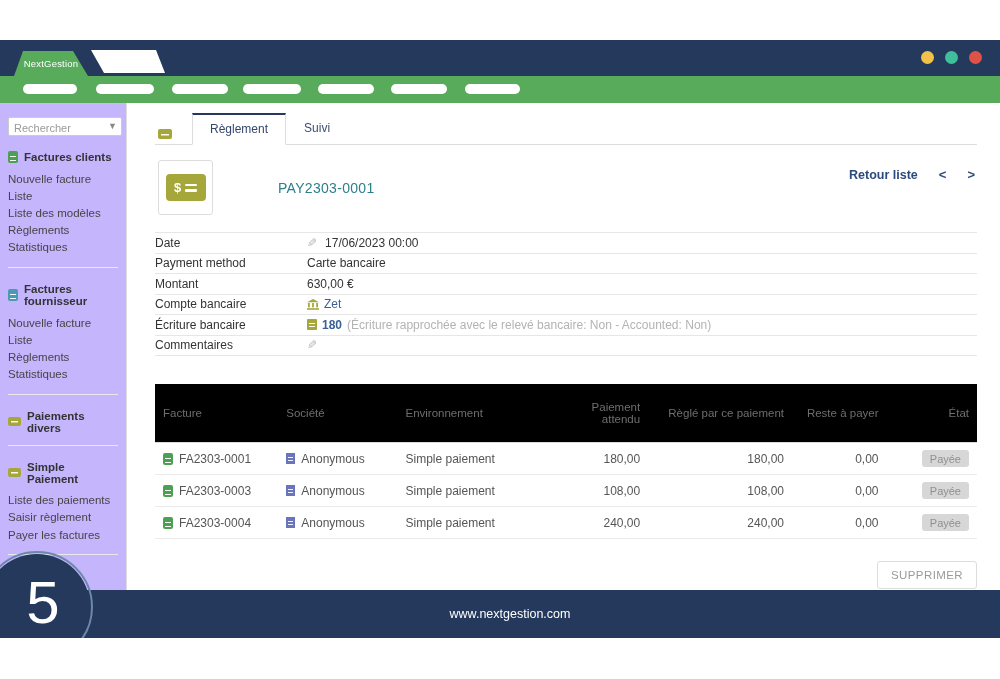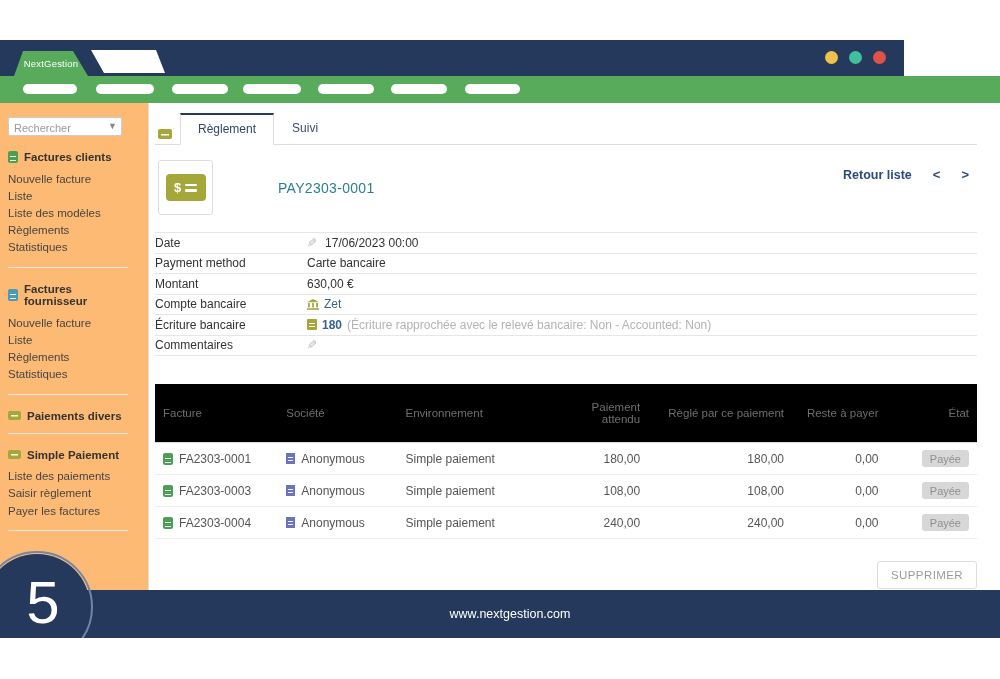--- a/index.html
+++ b/index.html
@@ -1,36 +1,36 @@
 <!DOCTYPE html>
 <html><head>
 <meta charset="utf-8">
 <style>
   * { margin:0; padding:0; box-sizing:border-box; }
   html,body { background:#ffffff; }
   body { font-family:"Liberation Sans", sans-serif; }
   .screen { position:relative; width:1000px; height:679px; background:#fff; overflow:hidden; }
 
   
-  .topbar { position:absolute; left:0; top:40px; width:904px; height:36px; background:#24395b; }
+  .topbar { position:absolute; left:0; top:40px; width:1000px; height:36px; background:#24395b; }
   .brand-tab { position:absolute; left:14px; bottom:0; width:74px; height:25px; background:#57ab5b;
     clip-path:polygon(9px 0, calc(100% - 15px) 0, 100% 100%, 0 100%);
     display:flex; align-items:center; justify-content:center; }
   .brand-tab span { color:#fff; font-size:9.5px; letter-spacing:.2px; }
   .ghost-tab { position:absolute; left:86px; bottom:3px; width:80px; height:23px; background:#fff;
     clip-path:polygon(5px 0, 70px 0, 79px 100%, 18px 100%); }
   .dots { position:absolute; right:18px; top:11px; display:flex; gap:11px; }
   .dot { width:13px; height:13px; border-radius:50%; }
 
   .navbar { position:absolute; left:0; top:76px; width:1000px; height:27px; background:#57ab5b; }
   .pill { position:absolute; top:8px; height:10px; background:#fff; border-radius:5px; }
 
   
-  .sidebar { position:absolute; left:0; top:103px; width:149px; height:487px; background:#fdba74;
-    border-right:1px solid #ddd; padding:14px 20px 0 8px; }
+  .sidebar { position:absolute; left:0; top:103px; width:127px; height:487px; background:#c4b5fd;
+    border-right:1px solid #ddd; padding:14px 8px 0 8px; }
   .search-box { position:relative; width:114px; height:19px; border:1px solid #ccc; border-radius:2px; background:#fff; }
   .search-box input { width:100%; height:100%; border:none; outline:none; font-size:11px; color:#555;
     padding:0 14px 0 5px; font-family:"Liberation Sans", sans-serif; background:transparent; }
   .search-box input::placeholder { color:#9a9a9a; }
   .search-caret { position:absolute; right:4px; top:3px; font-size:9px; color:#888; }
 
   .side-header { display:flex; align-items:center; font-size:11.5px; font-weight:bold; color:#333;
     margin:15px 0 7px 0; cursor:default; }
   .side-item { font-size:11.5px; color:#454545; padding:2.6px 0; cursor:default; }
   .side-hr { border-top:1px solid #e9e9e9; margin:11px 0 0 0; }
@@ -45,33 +45,33 @@
     background-image:linear-gradient(rgba(255,255,255,.95), rgba(255,255,255,.95));
     background-size:7px 1.5px; background-position:3px 4px; background-repeat:no-repeat; }
 
   
   .main { position:absolute; left:155px; top:103px; width:822px; }
 
   .tabrow { position:relative; height:42px; border-bottom:1px solid #ddd; }
   .tab-money { position:absolute; left:3px; top:26px; width:14px; height:10px; border-radius:2px; background:#a6a73b;
     background-image:linear-gradient(rgba(255,255,255,.95), rgba(255,255,255,.95));
     background-size:8px 1.5px; background-position:3px 4.5px; background-repeat:no-repeat; }
-  .tabs { position:absolute; left:25px; bottom:-1px; display:flex;justify-content:center; }
+  .tabs { position:absolute; left:37px; bottom:-1px; display:flex;justify-content:center; }
   .tab { font-size:12px; color:#3c4d6e; padding:7px 17px 8px 17px; border:1px solid transparent; cursor:default; }
   .tab.active { background:#fff; border-color:#ddd; border-top:2px solid #24395b; border-bottom-color:#fff; color:#34466b; }
 
   .headrow { position:relative; margin-top:15px; height:55px; }
   .pay-card { position:absolute; left:3px; top:0; width:55px; height:55px; border:1px solid #ddd; border-radius:3px;
     background:#fff; display:flex; align-items:center; justify-content:center; }
   .money-big { width:40px; height:27px; background:#a6a73b; border-radius:4px;
     display:flex; align-items:center; justify-content:center; gap:4px; }
   .money-big .ds { color:#fff; font-weight:bold; font-size:13px; }
   .money-big .dashes i { display:block; width:12px; height:2.5px; background:#fff; border-radius:1px; margin:3px 0; }
   .pay-title { position:absolute; left:123px; top:20px; font-size:14px; font-weight:normal; color:#2e7f8a; letter-spacing:.3px; }
-  .backnav { position:absolute; right:8px; top:7px; display:flex; align-items:flex-end; color:#2c4a7c; }
+  .backnav { position:absolute; right:2px; top:7px; display:flex; align-items:flex-end; color:#2c4a7c; }
   .back-link { font-size:12.5px; font-weight:bold; cursor:default; }
   .chev { font-size:13px; font-weight:bold; margin-left:21px; cursor:default; }
 
   .details { margin-top:17px; border-top:1px solid #e6e6e6; }
   .drow { display:flex; align-items:center; height:20.5px; border-bottom:1px solid #e6e6e6; font-size:12px; }
   .dlabel { width:152px; color:#333; flex:0 0 auto; }
   .dval { display:flex; align-items:center; color:#333; flex:1 1 auto; min-width:0; }
   .pencil { color:#b5b5b5; font-size:12px; margin-right:8px; display:inline-block; transform:scaleX(-1); }
   .link { color:#3a5f94; }
   .link.bold { font-weight:bold; }

